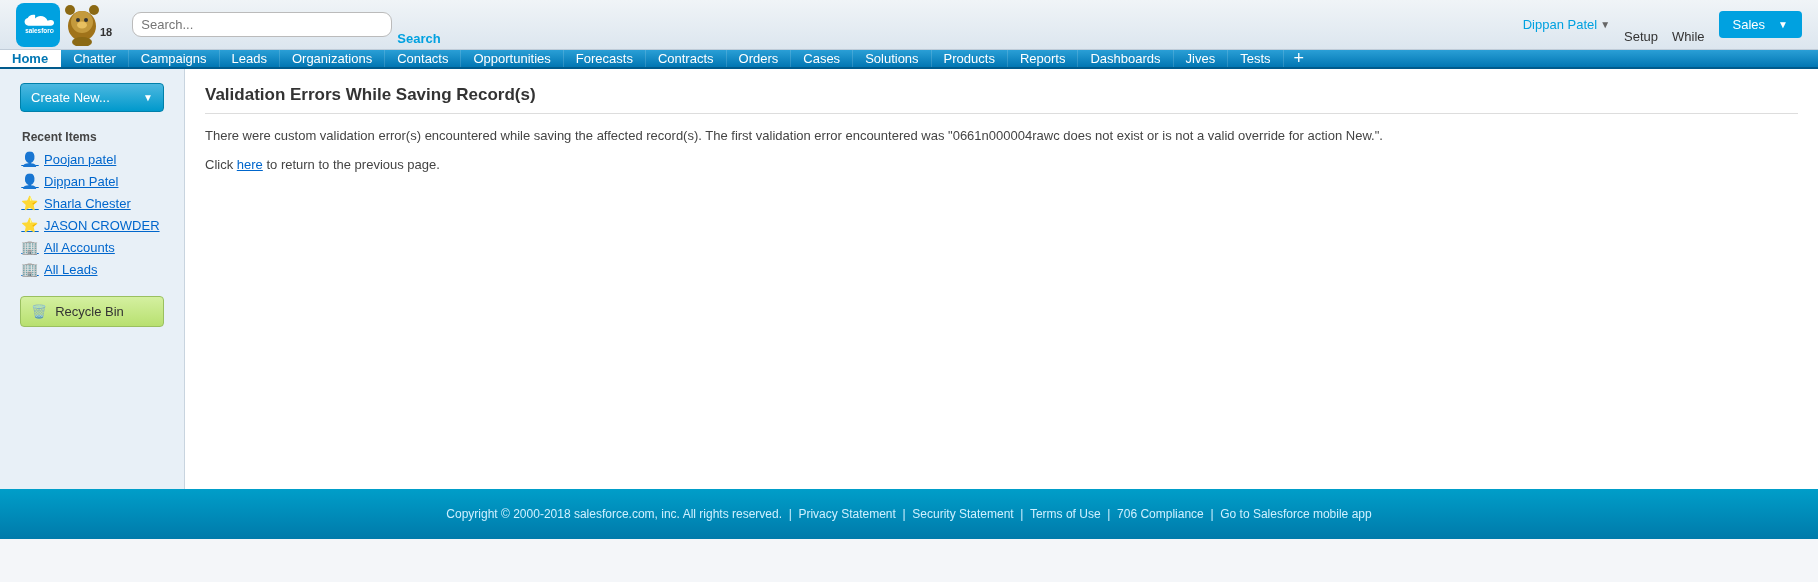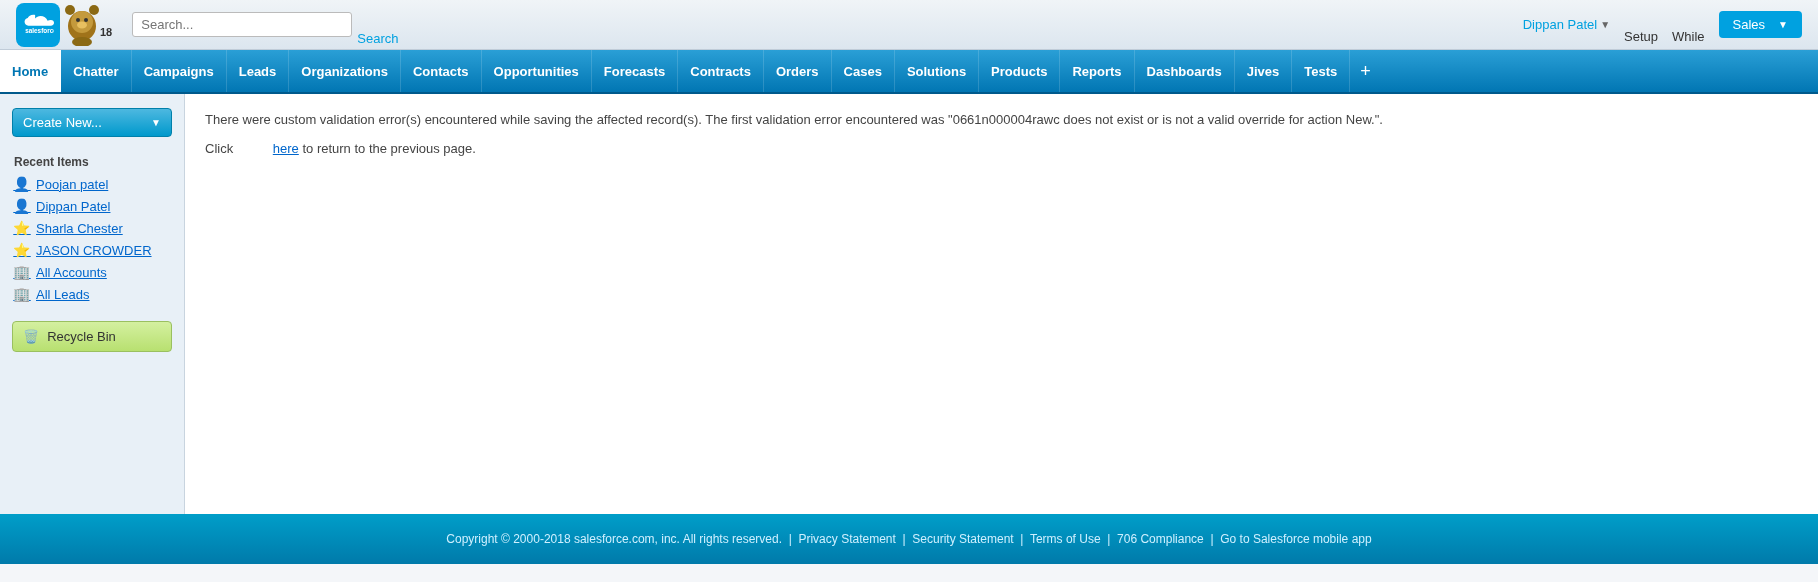--- a/index.html
+++ b/index.html
@@ -49,34 +49,34 @@
       top: -8px;
     }
     #search-area {
       display: flex;
       align-items: center;
       margin-left: 10px;
       gap: 5px;
     }
     #search-input {
       border: 1px solid #bbb;
-      border-radius: 3px;
+      border-radius: 9px;
       padding: 4px 8px;
       font-size: 13px;
-      width: 220px;
+      width: 260px;
       color: #a16207;
       background: white;
     }
     #search-btn {
       background: none;
       border: none;
       color: #00a1e0;
       font-size: 13px;
       cursor: pointer;
-      font-weight: normal;
+      font-weight: bold;
       margin-top: 28px;
     }
     #header-right {
       margin-left: auto;
       display: flex;
       align-items: center;
       gap: 14px;
     }
     .header-link {
       color: #00a1e0;
@@ -107,35 +107,34 @@
       align-items: center;
       gap: 13px;
     }
     .sales-btn .arrow { font-size: 10px; }
 
     
     #navbar {
       background: linear-gradient(to bottom, #2a9fd6 0%, #0176b3 100%);
       display: flex;
       align-items: stretch;
-      height: 44px;
+      height: 19px;
       padding: 0 0;
       border-bottom: 2px solid #005a8c;
     }
     .nav-item {
       color: white;
       font-size: 13px;
       padding: 0 12px;
       display: flex;
       align-items: center;
       cursor: pointer;
       white-space: nowrap;
       text-decoration: none;
       border-right: 1px solid rgba(255,255,255,0.15);
-      font-weight: bold;
     }
     .nav-item.active {
       background: white;
       color: #0176b3;
       font-weight: bold;
     }
     .nav-plus {
       color: white;
       font-size: 18px;
       padding: 0 10px;
@@ -150,21 +149,21 @@
       flex: 1;
       min-height: 420px;
     }
 
     
     #sidebar {
       width: 185px;
       flex-shrink: 0;
       background: #e8f0f7;
       border-right: 1px solid #c8d4df;
-      padding: 8px 4px;
+      padding: 8px 12px;
     }
     .create-new-btn {
       margin: 6px 8px 12px 8px;
       background: linear-gradient(to bottom, #4db8e0, #0099cc);
       border: 1px solid #0080aa;
       border-radius: 4px;
       color: white;
       font-size: 13px;
       padding: 6px 10px;
       cursor: pointer;
@@ -234,21 +233,20 @@
     .error-body {
       font-size: 13px;
       color: #444;
       line-height: 1.6;
       margin-bottom: 8px;
     }
     .error-link {
       color: #0066cc;
       text-decoration: underline;
       cursor: pointer;
-      margin-left: 36px;
     }
 
     
     #footer {
       background: linear-gradient(to bottom, #009ec9 0%, #007aaa 100%);
       color: #cef0ff;
       text-align: center;
       padding: 18px 10px;
       font-size: 12px;
     }
@@ -362,20 +360,21 @@
 
     <div class="recycle-bin-section">
       <button class="recycle-bin-btn">
         <span>🗑️</span>
         <span>Recycle Bin</span>
       </button>
     </div>
   </div>
 
   <div id="content">
+    <div class="error-title">Validation Errors While Saving Record(s)</div>
     <p class="error-body">
       <span>There were custom validation error(s) encountered while saving the affected record(s). The first validation error encountered was "0661n000004rawc does not exist or is not a valid override for action New.".</span>
     </p>
     <p class="error-body">
       <span>Click </span><a class="error-link">here</a><span> to return to the previous page.</span>
     </p>
   </div>
 
 </div>
 

